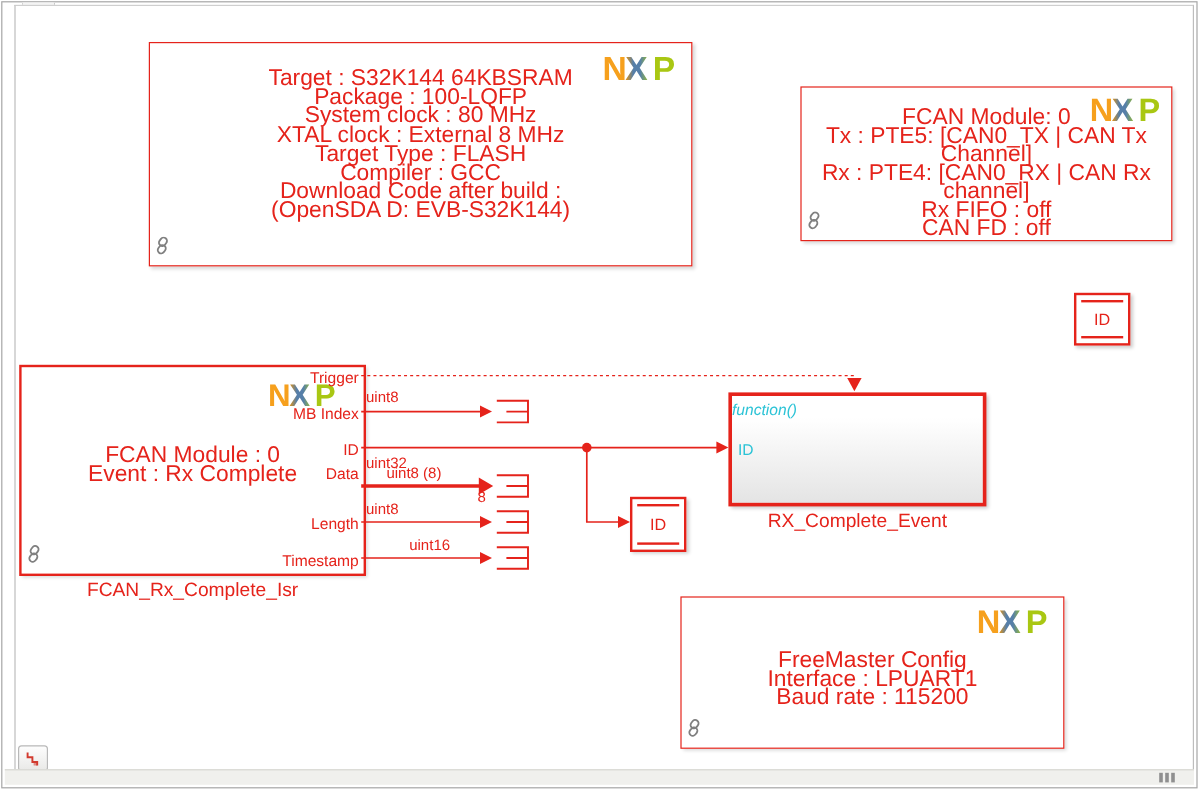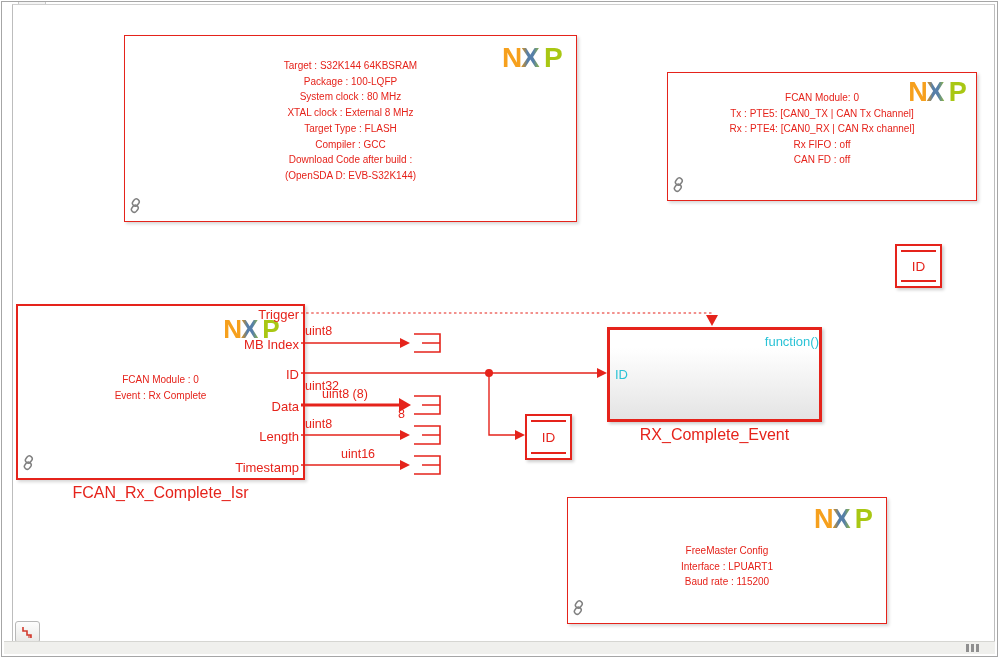--- a/index.html
+++ b/index.html
@@ -10,21 +10,21 @@
     --chrome-border:#A6A6A6;
     --canvas-border:#BDBDBD;
   }
   .window{position:absolute;left:1px;top:1px;width:995px;height:654px;border:1px solid var(--chrome-border);background:#fff;}
   .canvas{position:absolute;left:10px;top:2px;width:981px;height:638px;border:1px solid var(--canvas-border);border-top-color:#cfcfcf;background:#fff;}
   .notch{position:absolute;left:16px;top:0;width:26px;height:5px;background:#f4f4f4;border:1px solid #c9c9c9;border-top:none;border-radius:0 0 2px 2px;}
   .hscroll{position:absolute;left:2px;right:2px;bottom:2px;height:12px;background:#F0F0ED;border-top:1px solid #D6D6D2;}
   .grip{position:absolute;right:14px;top:2px;width:15px;height:8px;display:flex;gap:2px;}
   .grip i{display:block;width:3px;height:8px;background:#8F8F8F;}
   .blk{position:absolute;background:#fff;border:1px solid var(--red);box-shadow:2px 2px 3px rgba(0,0,0,.16);color:var(--red);}
-  .blk .txt{position:absolute;left:0;right:0;text-align:center;font-size:10px;line-height:15.7px;z-index:2;}
+  .blk .txt{position:absolute;left:0;right:0;text-align:center;font-size:19px;line-height:15.7px;z-index:2;}
   .nxp{position:absolute;z-index:1;}
   .linkicon{position:absolute;left:4px;bottom:3px;z-index:2;}
   .bname{position:absolute;left:-10px;right:-10px;text-align:center;color:var(--red);font-size:16px;}
   .portlbl{position:absolute;right:4px;text-align:right;color:var(--red);font-size:13px;line-height:14px;white-space:nowrap;z-index:2;}
   .sigtype{position:absolute;color:var(--red);font-size:12.5px;line-height:13px;white-space:nowrap;z-index:3;}
   .cyanlbl{position:absolute;color:var(--cyan);font-size:13px;z-index:2;}
   .tag{position:absolute;background:#fff;border:2px solid var(--red);box-shadow:2px 2px 3px rgba(0,0,0,.2);
        display:flex;align-items:center;justify-content:center;color:var(--red);font-size:13.5px;}
   .tag::before,.tag::after{content:"";position:absolute;left:4px;right:4px;height:2px;background:var(--red);}
   .tag::before{top:4px;} .tag::after{bottom:4px;}
@@ -124,21 +124,21 @@
       <text x="19" y="25" font-size="28" font-weight="bold" fill="url(#xg3)">X</text>
       <text x="42" y="25" font-size="28" font-weight="bold" fill="#A9C713">P</text>
     </svg>
     <div class="txt" style="top:66px;line-height:16px;">
       <div>FCAN Module : 0</div>
       <div>Event : Rx Complete</div>
     </div>
     <div class="portlbl" style="top:2px;">Trigger</div>
     <div class="portlbl" style="top:32px;">MB Index</div>
     <div class="portlbl" style="top:62px;">ID</div>
-    <div class="portlbl" style="top:94px;padding-left:45px;">Data</div>
+    <div class="portlbl" style="top:82px;padding-left:45px;">Data</div>
     <div class="portlbl" style="top:124px;">Length</div>
     <div class="portlbl" style="top:155px;">Timestamp</div>
     <div class="bname" style="top:178px;">FCAN_Rx_Complete_Isr</div>
     <span class="linkicon">
       <svg width="13" height="16" viewBox="0 0 13 16">
           <g fill="none" stroke="#808080" stroke-width="1.5">
         <rect x="4" y="0.8" width="5.6" height="7.4" rx="2.8" transform="rotate(38 6.8 4.5)"></rect>
         <rect x="3" y="7" width="5.6" height="7.4" rx="2.8" transform="rotate(38 5.8 10.7)"></rect>
           </g>
         </svg>
@@ -150,21 +150,21 @@
   <div class="sigtype" style="left:320px;top:386px;text-align:center;">uint8 (8)</div>
   <div class="sigtype" style="left:303px;top:416px;">uint8</div>
   <div class="sigtype" style="left:303px;top:446px;padding-left:36px;">uint16</div>
   <div class="sigtype" style="left:396px;top:406px;">8</div>
 
   <div class="tag" style="left:523px;top:412px;width:43px;height:42px;">
     <span>ID</span>
   </div>
 
   <div class="subsys" style="left:605px;top:325px;width:209px;height:89px;">
-    <div class="cyanlbl" style="left:0;right:0;top:4px;text-align:right;">function()</div>
+    <div class="cyanlbl" style="left:0;right:0;top:4px;text-align:left;font-style:italic;">function()</div>
     <div class="cyanlbl" style="left:5px;top:37px;">ID</div>
     <div class="bname" style="top:96px;">RX_Complete_Event</div>
   </div>
 
   <div class="blk" style="left:565px;top:495px;width:318px;height:125px;">
     <svg class="nxp" style="right:8px;top:5px;" width="64" height="29" viewBox="0 0 66 29">
       <defs>
           <linearGradient id="xg4" x1="0" y1="0" x2="1" y2="0">
         <stop offset="0" stop-color="#E8930C"></stop>
             <stop offset="0.35" stop-color="#567FA9"></stop>

